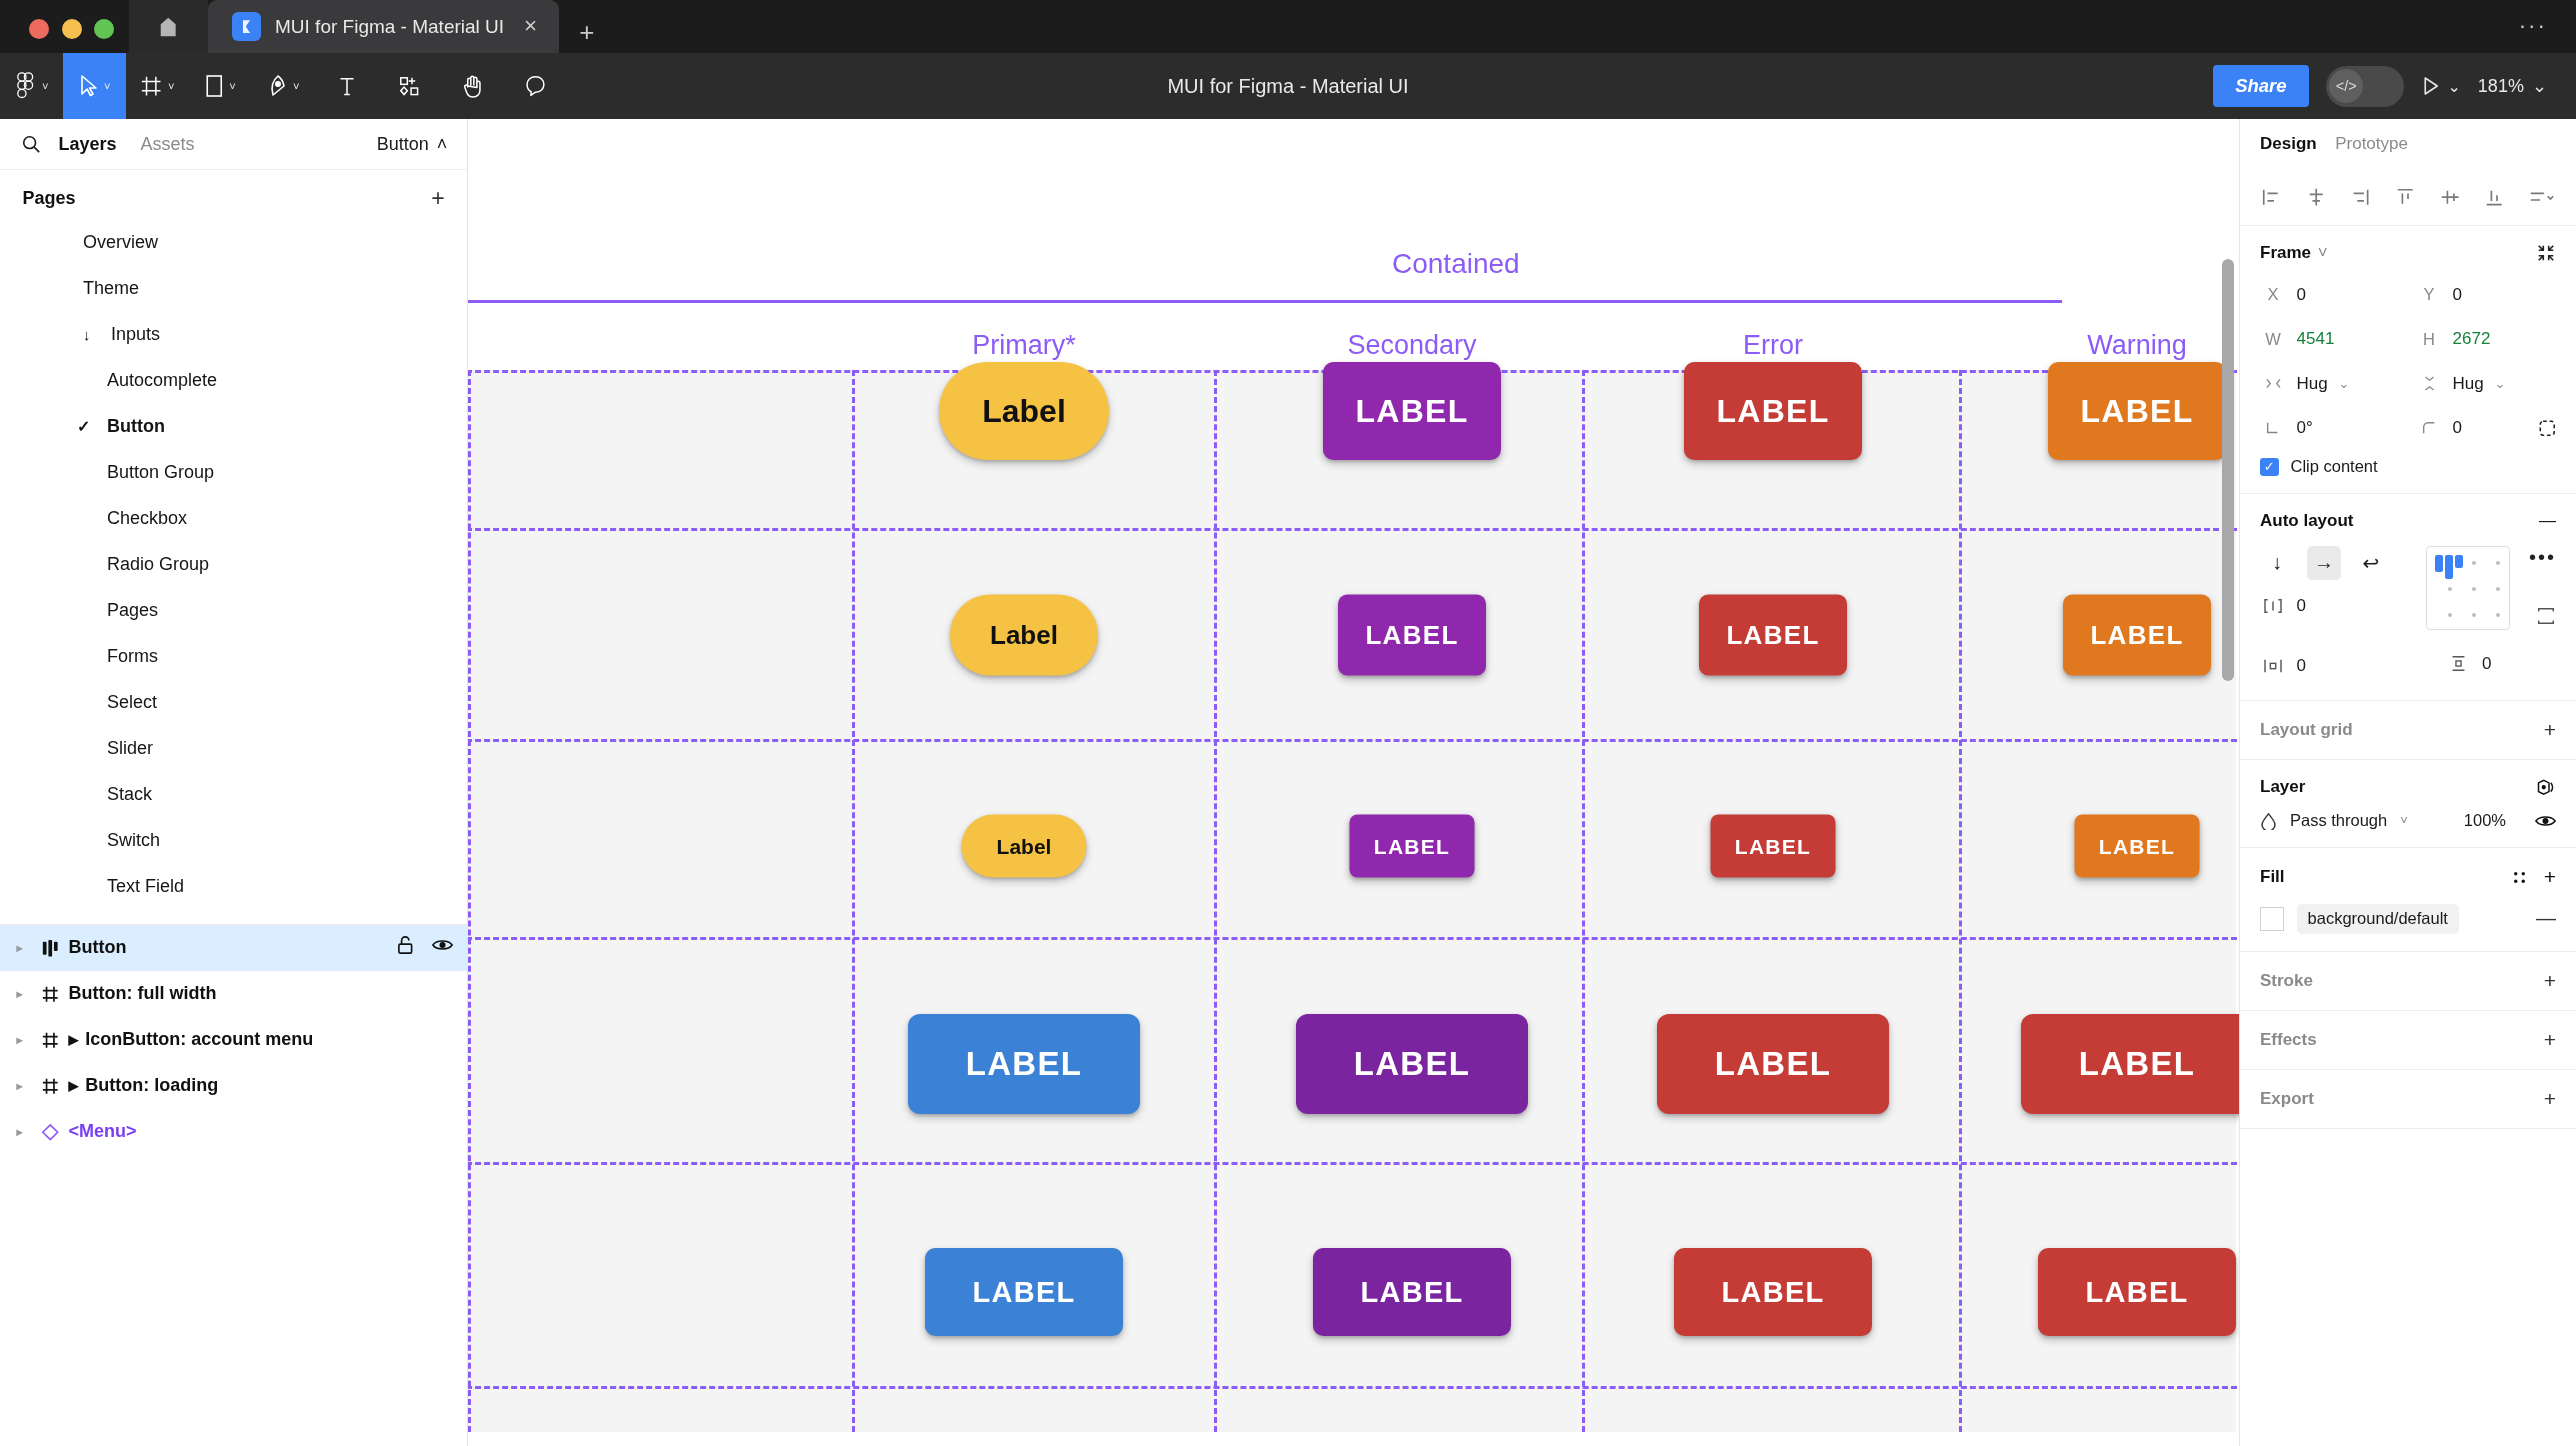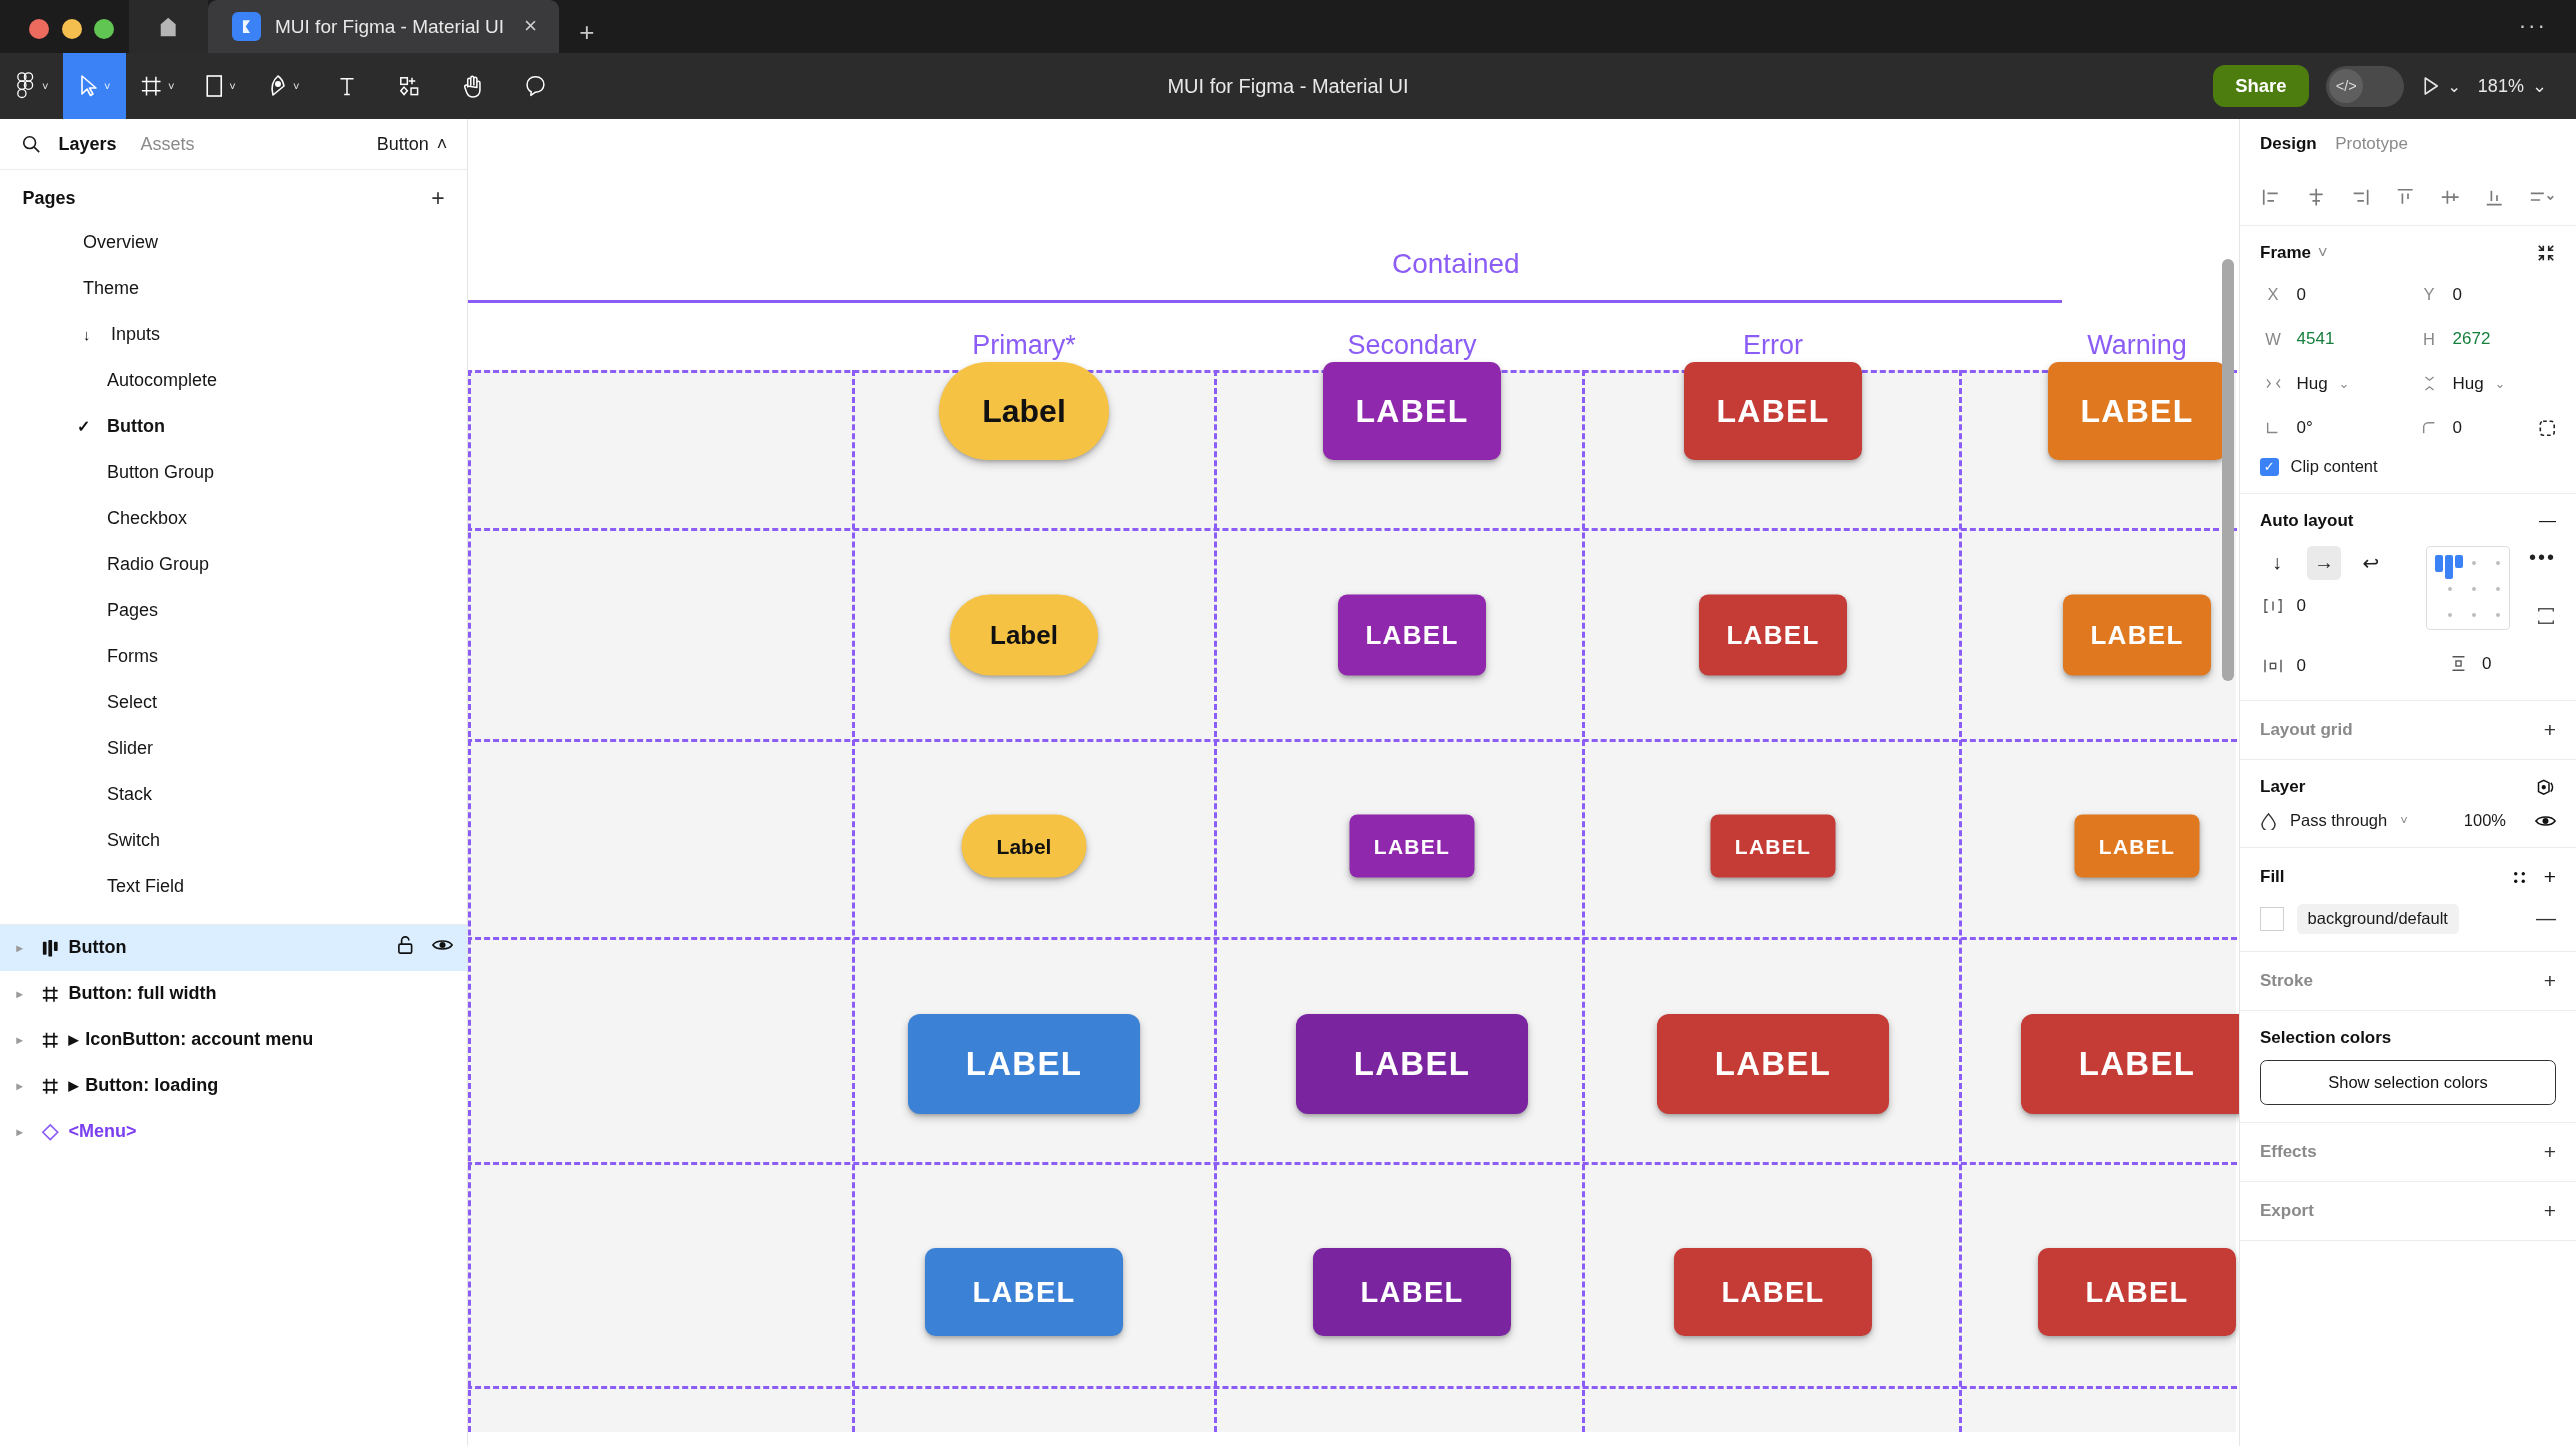--- a/index.html
+++ b/index.html
@@ -52,22 +52,22 @@
   .tool.active { background:#3b82f6; }
   .tool .chev { font-size:11.2px; opacity:.9; }
   .toolbar-title {
     position:absolute; left:0; right:0; text-align:center;
     color:#e9e9e9; font-size:20px; pointer-events:none;
   }
   .toolbar-right {
     margin-left:auto; display:flex; align-items:center; gap:17px; padding-right:29px;
   }
   .share-btn {
-    background:#4d7c0f; color:#fff; font-size:18.5px; font-weight:bold;
-    border:none; border-radius:12px; padding:10px 22.4px; cursor:pointer;
+    background:#3b82f6; color:#fff; font-size:18.5px; font-weight:bold;
+    border:none; border-radius:4px; padding:10px 22.4px; cursor:pointer;font-style:italic;
   }
   .code-toggle {
     width:78px; height:41px; border-radius:20.5px; background:#4a4a4a;
     display:flex; align-items:center; padding:3.3px;
   }
   .code-knob {
     width:34px; height:34px; border-radius:50%; background:#5f5f5f;
     display:flex; align-items:center; justify-content:center;
     color:#dcdcdc; font-size:14.5px;
   }
@@ -770,26 +770,20 @@
 
     <div class="rp-sec">
       <div class="rp-sec-head muted">
         <span>Stroke</span>
         <span class="sp" style="color:#333;font-size:21px;">
             <span>+</span>
           </span>
       </div>
     </div>
 
-    <div class="rp-sec">
-      <div class="rp-sec-head" style="margin-bottom:0;">
-        <span>Selection colors</span>
-      </div>
-      <button class="sel-btn">Show selection colors</button>
-    </div>
 
     <div class="rp-sec">
       <div class="rp-sec-head muted">
         <span>Effects</span>
         <span class="sp" style="color:#333;font-size:21px;">
             <span>+</span>
           </span>
       </div>
     </div>
 

